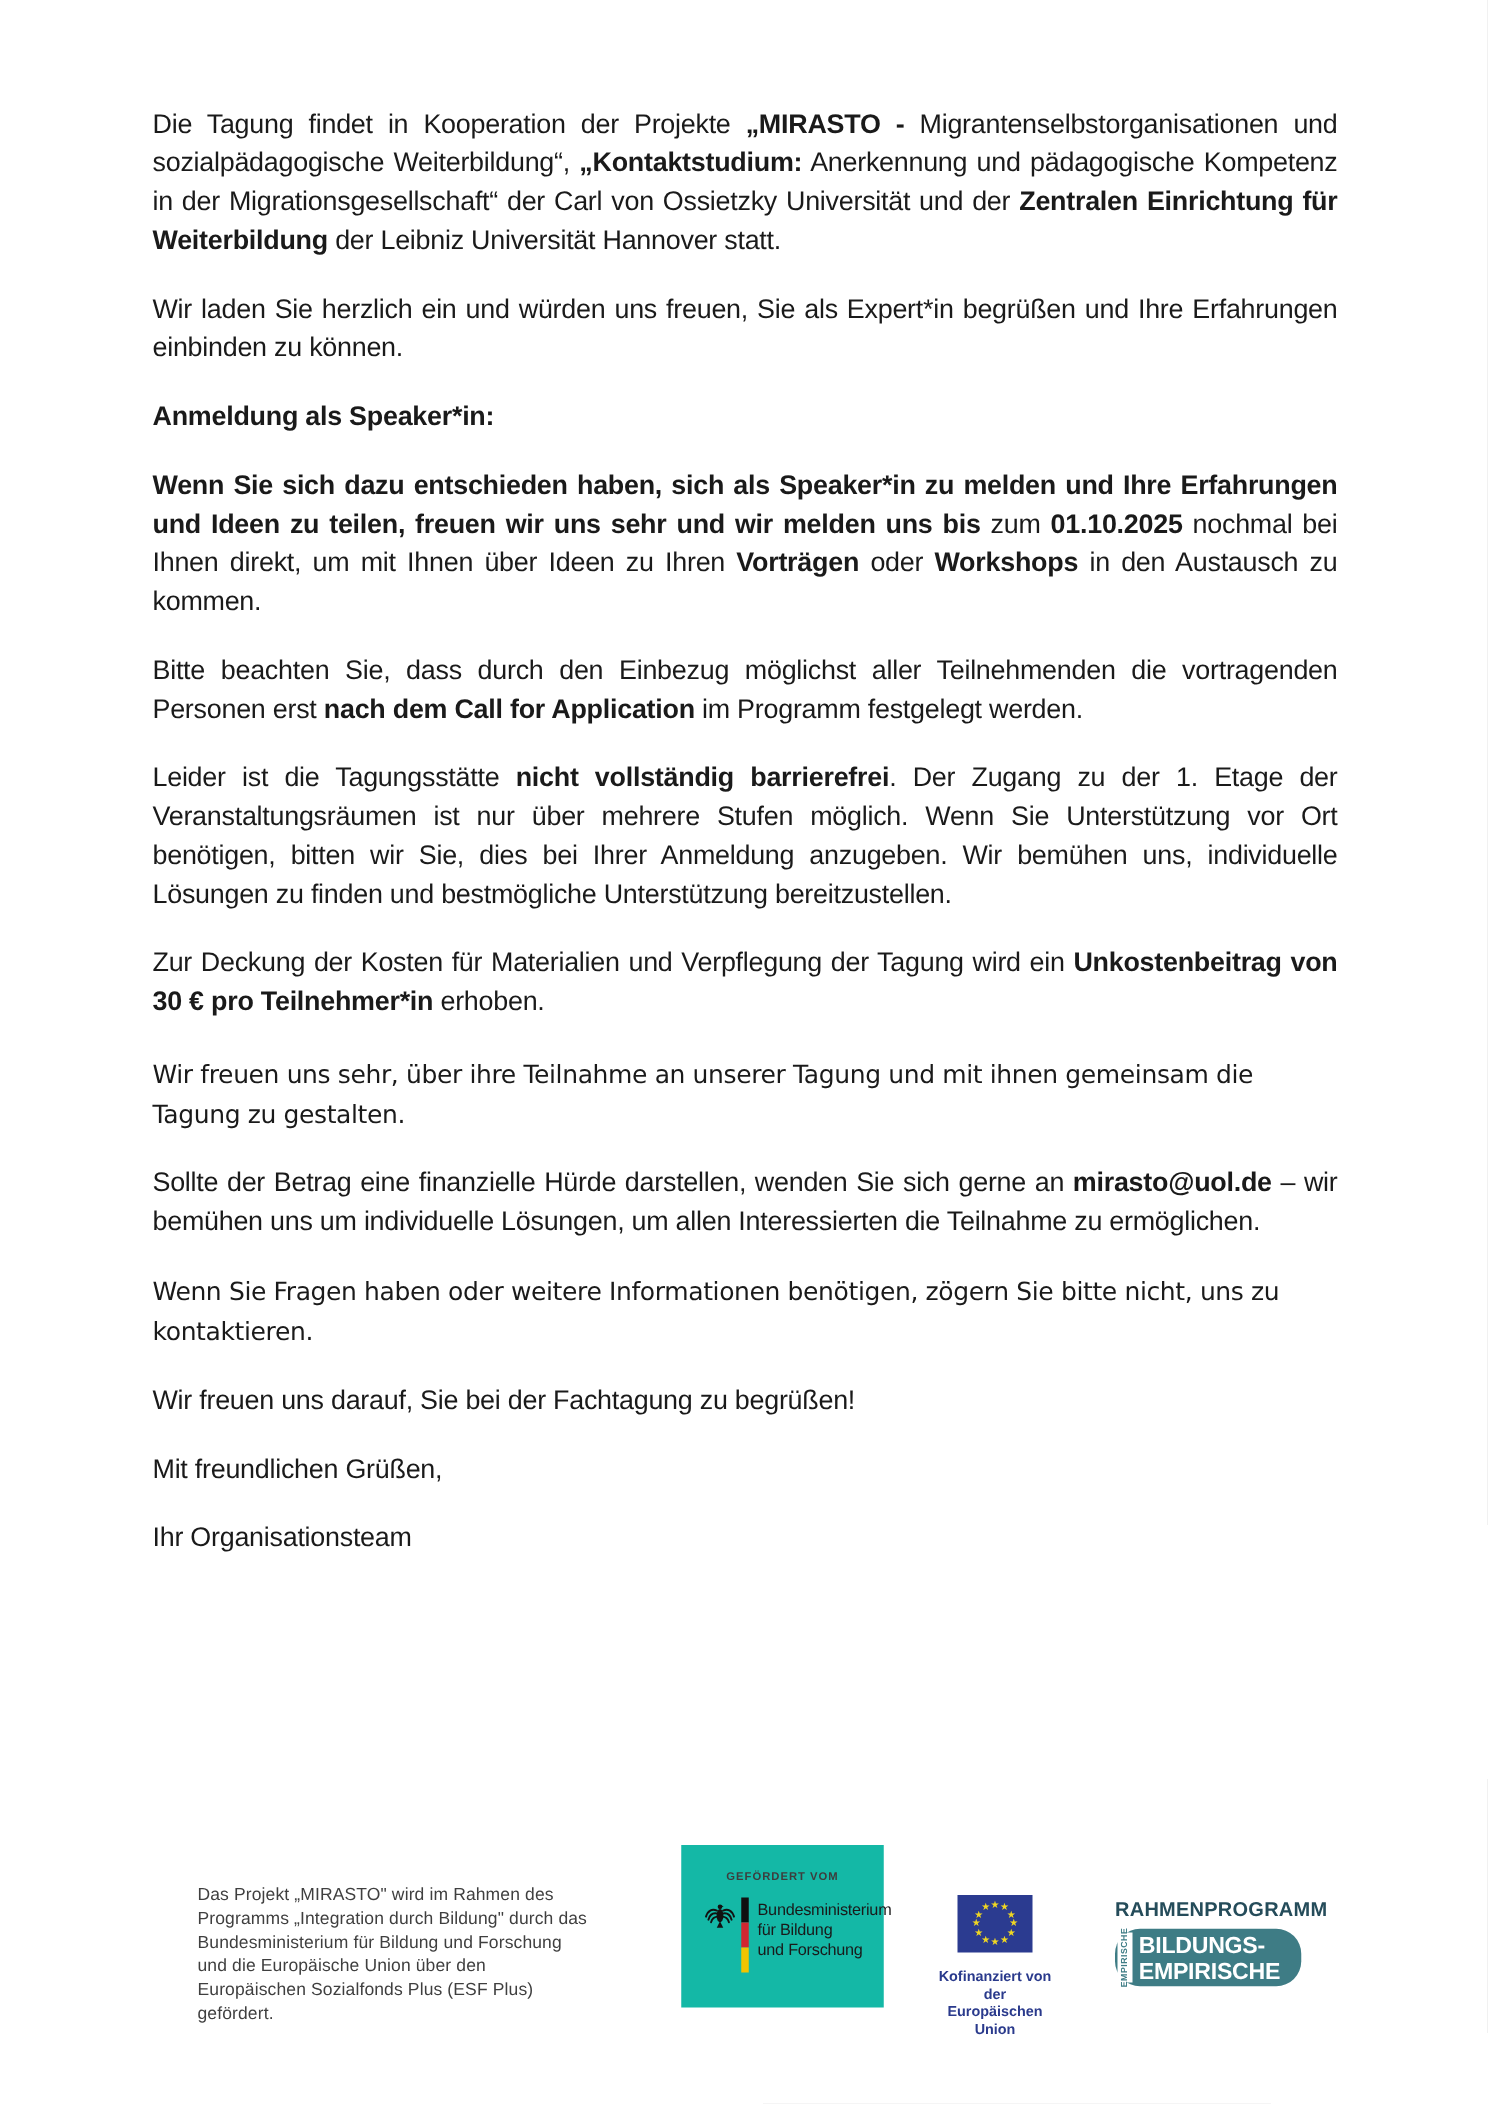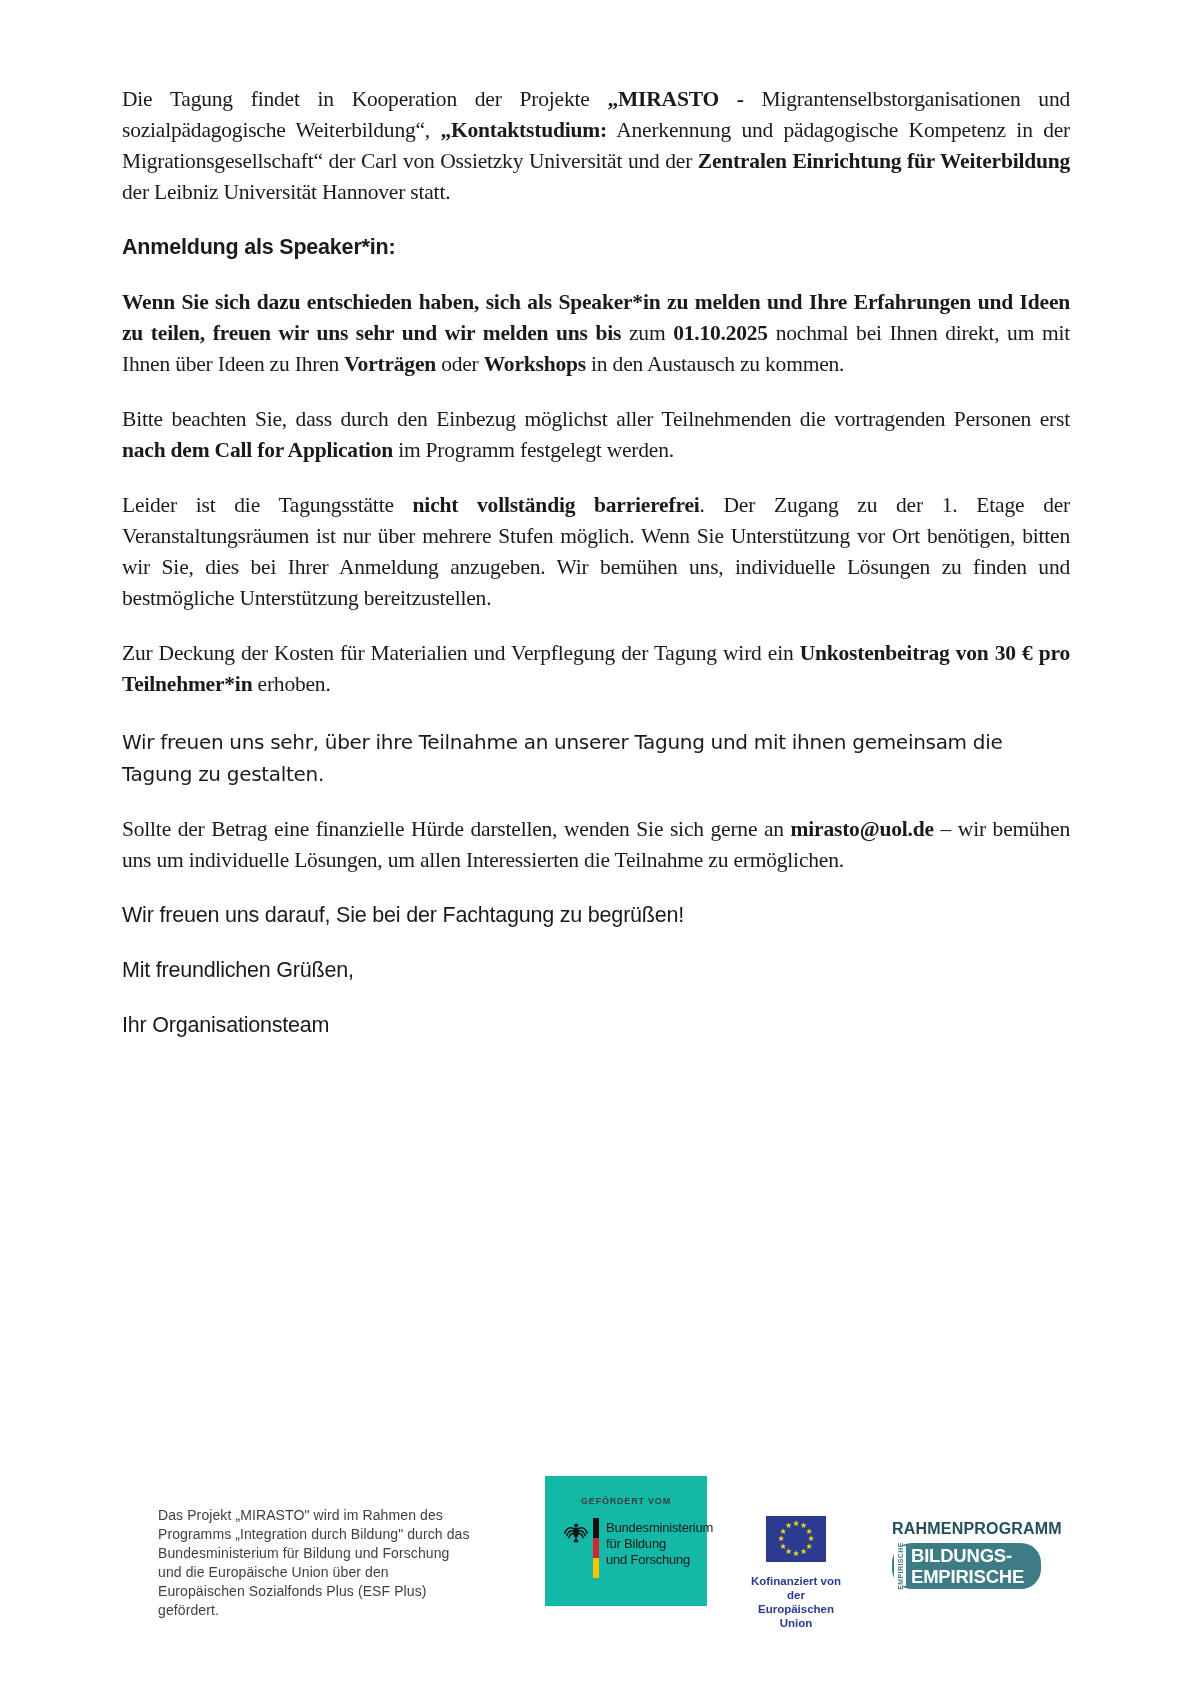--- a/index.html
+++ b/index.html
@@ -16,21 +16,21 @@
     position:absolute;
     left:122px;top:84px;width:948px;
   }
   .para{
     margin:0 0 24px 0;
     font-size:21.5px;
     line-height:31px;
     letter-spacing:-0.2px;
     color:#1a1a1a;
   }
-  .para.justify{text-align:justify;font-family:Liberation Serif, serif;}
+  .para.justify{text-align:justify;}
   .para .b{font-weight:700;}
   .para.heading{font-weight:700;}
   .para.alt{
     font-family:"DejaVu Sans", sans-serif;
     font-size:20px;
     line-height:32px;
     letter-spacing:-0.3px;
   }
   .para.gap-before{margin-top:26px;}
   .para.tight{margin-bottom:0;}
@@ -96,27 +96,29 @@
     letter-spacing:-0.2px;
   }
 </style>
 </head>
 <body>
 
 <div class="page">
 
   <div class="letter-body">
       <p class="para justify"><span>Die Tagung findet in Kooperation der Projekte </span><span class="b">„MIRASTO -</span><span> Migrantenselbstorganisationen und sozialpädagogische Weiterbildung“, </span><span class="b">„Kontaktstudium:</span><span> Anerkennung und pädagogische Kompetenz in der Migrationsgesellschaft“ der Carl von Ossietzky Universität und der </span><span class="b">Zentralen Einrichtung für Weiterbildung</span><span> der Leibniz Universität Hannover statt.</span></p>
+      <p class="para justify"><span>Wir laden Sie herzlich ein und würden uns freuen, Sie als Expert*in begrüßen und Ihre Erfahrungen einbinden zu können.</span></p>
       <p class="para heading"><span class="b">Anmeldung als Speaker*in:</span></p>
       <p class="para justify"><span class="b">Wenn Sie sich dazu entschieden haben, sich als Speaker*in zu melden und Ihre Erfahrungen und Ideen zu teilen, freuen wir uns sehr und wir melden uns bis </span><span>zum </span><span class="b">01.10.2025</span><span> nochmal bei Ihnen direkt, um mit Ihnen über Ideen zu Ihren </span><span class="b">Vorträgen</span><span> oder </span><span class="b">Workshops</span><span> in den Austausch zu kommen.</span></p>
       <p class="para justify"><span>Bitte beachten Sie, dass durch den Einbezug möglichst aller Teilnehmenden die vortragenden Personen erst </span><span class="b">nach dem Call for Application</span><span> im Programm festgelegt werden.</span></p>
       <p class="para justify"><span>Leider ist die Tagungsstätte </span><span class="b">nicht vollständig barrierefrei</span><span>. Der Zugang zu der 1. Etage der Veranstaltungsräumen ist nur über mehrere Stufen möglich. Wenn Sie Unterstützung vor Ort benötigen, bitten wir Sie, dies bei Ihrer Anmeldung anzugeben. Wir bemühen uns, individuelle Lösungen zu finden und bestmögliche Unterstützung bereitzustellen.</span></p>
       <p class="para justify"><span>Zur Deckung der Kosten für Materialien und Verpflegung der Tagung wird ein </span><span class="b">Unkostenbeitrag von 30 € pro Teilnehmer*in</span><span> erhoben.</span></p>
       <p class="para alt gap-before"><span>Wir freuen uns sehr, über ihre Teilnahme an unserer Tagung und mit ihnen gemeinsam die Tagung zu gestalten.</span></p>
       <p class="para justify"><span>Sollte der Betrag eine finanzielle Hürde darstellen, wenden Sie sich gerne an </span><span class="b">mirasto@uol.de</span><span> – wir bemühen uns um individuelle Lösungen, um allen Interessierten die Teilnahme zu ermöglichen.</span></p>
+      <p class="para alt"><span>Wenn Sie Fragen haben oder weitere Informationen benötigen, zögern Sie bitte nicht, uns zu kontaktieren.</span></p>
       <p class="para"><span>Wir freuen uns darauf, Sie bei der Fachtagung zu begrüßen!</span></p>
       <p class="para"><span>Mit freundlichen Grüßen,</span></p>
       <p class="para tight"><span>Ihr Organisationsteam</span></p>
     </div>
 
   <div class="funding-note">Das Projekt „MIRASTO" wird im Rahmen des Programms „Integration durch Bildung" durch das Bundesministerium für Bildung und Forschung und die Europäische Union über den Europäischen Sozialfonds Plus (ESF Plus) gefördert.</div>
 
   <div class="bmbf-panel">
     <div class="gefoerdert-label">GEFÖRDERT VOM</div>
     <svg class="bmbf-eagle" viewBox="0 0 32 30" xmlns="http://www.w3.org/2000/svg">

